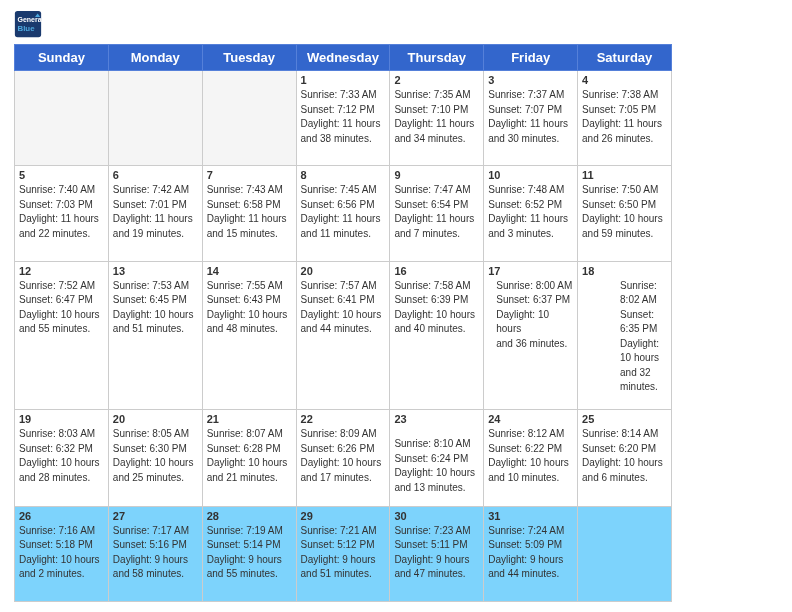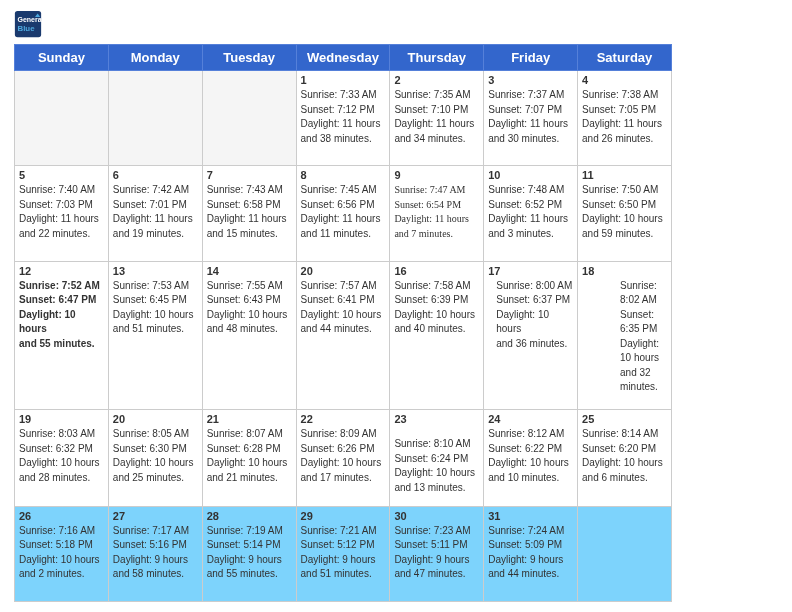--- a/index.html
+++ b/index.html
@@ -189,21 +189,21 @@
           </td>
           <td>
             <span class="day-num">8</span>
             <div class="day-info" style="white-space: pre-line;">Sunrise: 7:45 AM
 Sunset: 6:56 PM
 Daylight: 11 hours
 and 11 minutes.</div>
           </td>
           <td>
             <span class="day-num">9</span>
-            <div class="day-info" style="white-space: pre-line; font-family: Liberation Serif, serif;">Sunrise: 7:47 AM
+            <div class="day-info" style="white-space: pre-line;">Sunrise: 7:47 AM
 Sunset: 6:54 PM
 Daylight: 11 hours
 and 7 minutes.</div>
           </td>
           <td>
             <span class="day-num">10</span>
             <div class="day-info" style="white-space: pre-line;">Sunrise: 7:48 AM
 Sunset: 6:52 PM
 Daylight: 11 hours
 and 3 minutes.</div>
@@ -212,21 +212,21 @@
             <span class="day-num">11</span>
             <div class="day-info" style="white-space: pre-line;">Sunrise: 7:50 AM
 Sunset: 6:50 PM
 Daylight: 10 hours
 and 59 minutes.</div>
           </td>
         </tr>
         <tr>
           <td>
             <span class="day-num">12</span>
-            <div class="day-info" style="white-space: pre-line; font-weight: bold;">Sunrise: 7:52 AM
+            <div class="day-info" style="white-space: pre-line;">Sunrise: 7:52 AM
 Sunset: 6:47 PM
 Daylight: 10 hours
 and 55 minutes.</div>
           </td>
           <td>
             <span class="day-num">13</span>
             <div class="day-info" style="white-space: pre-line;">Sunrise: 7:53 AM
 Sunset: 6:45 PM
 Daylight: 10 hours
 and 51 minutes.</div>

